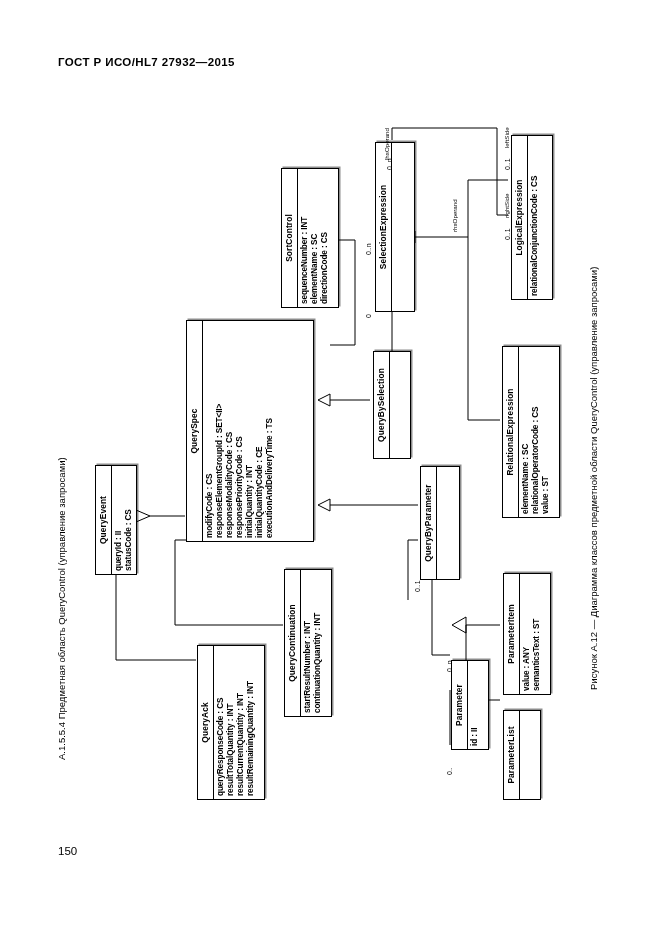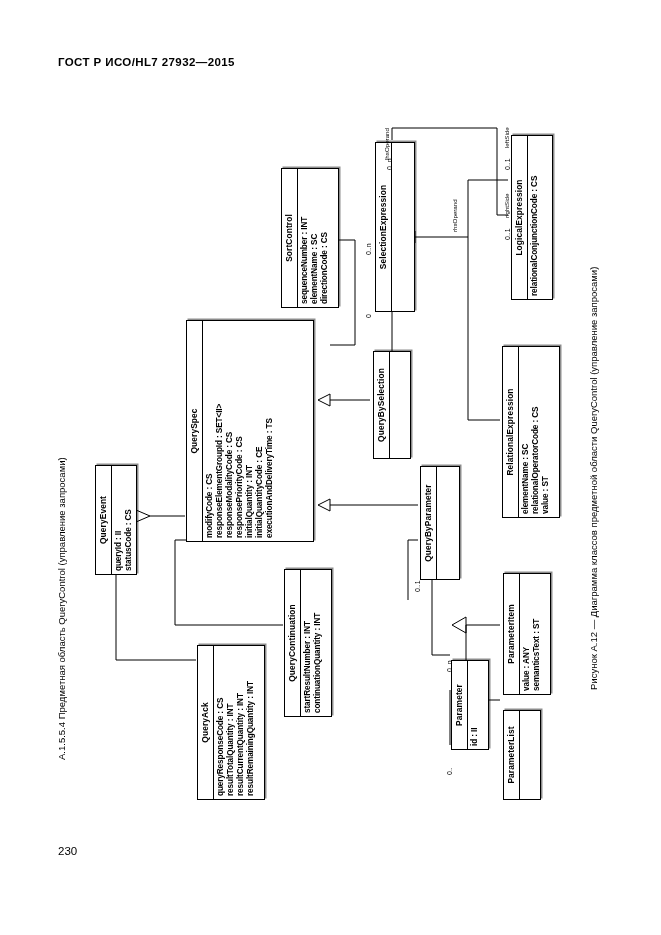--- a/index.html
+++ b/index.html
@@ -119,21 +119,21 @@
     font-size: 6.2px;
     white-space: nowrap;
     color: #000;
   }
 </style>
 </head>
 <body>
 
 <div class="page-header">ГОСТ Р ИСО/HL7 27932—2015</div>
 
-<div class="page-number">230</div>
+<div class="page-number">150</div>
 
 <div class="vcaption" id="section-caption">А.1.5.5.4 Предметная область QueryControl (управление запросами)</div>
 
 <div class="vcaption" id="figure-caption">Рисунок А.12 — Диаграмма классов предметной области QueryControl (управление запросами)</div>
 
 <div id="diagram">
 
   <svg width="661" height="935">
     <defs>
       <marker id="hollowTri" markerWidth="12" markerHeight="12" refX="11" refY="6" orient="auto" markerUnits="userSpaceOnUse">

